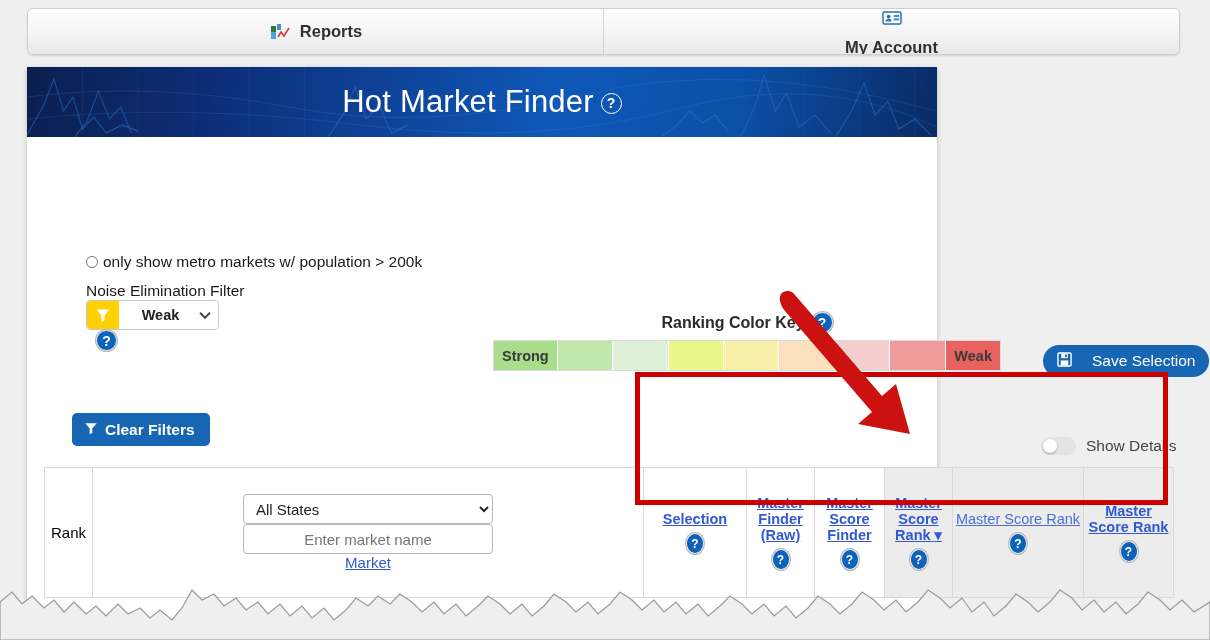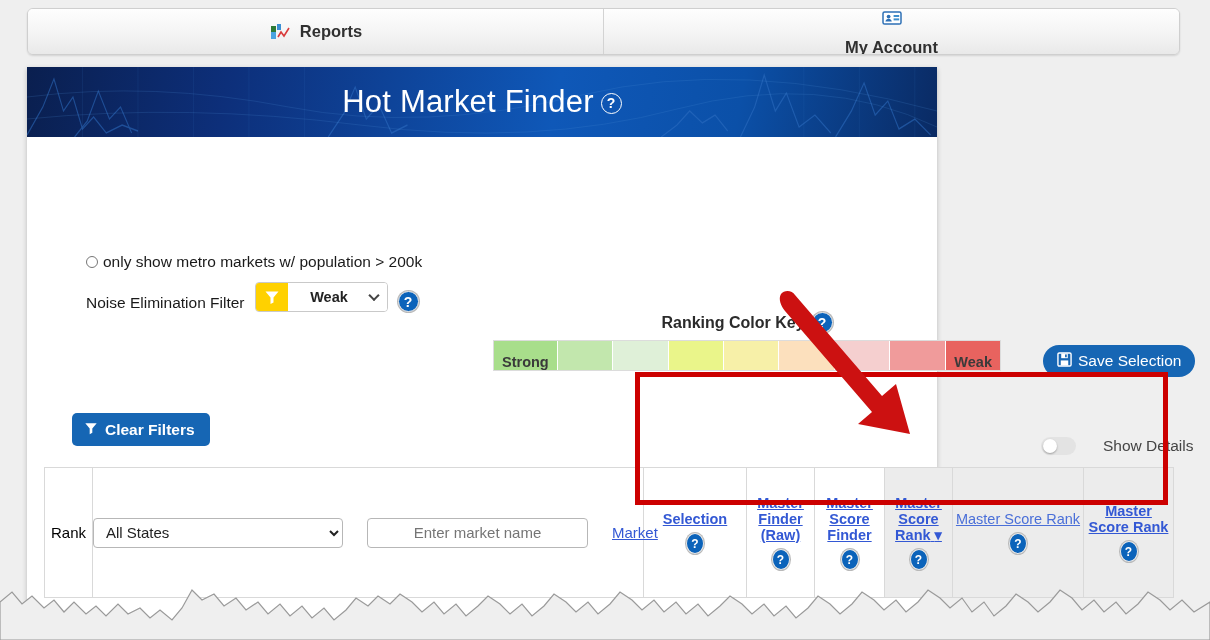--- a/index.html
+++ b/index.html
@@ -101,21 +101,21 @@
   .radio-dot {
     width: 12px; height: 12px;
     border: 1.3px solid #767676;
     border-radius: 50%;
     background: #fff;
     margin-right: 5px;
     flex: 0 0 12px;
   }
   .radio-row .lbl { font-size: 15.5px; color: #1a1a1a; }
 
-  .nef-row { display:flex; align-items:flex-end; margin-top: 11px; }
+  .nef-row { display:flex; align-items:flex-start; margin-top: 11px; flex-direction: column; }
   .nef-label { font-size: 15.5px; color:#1a1a1a; margin-right: 10px; }
   .nef-group {
     display:flex; align-items:stretch;
     height: 30px;
     border: 1px solid #c9c9c9;
     border-radius: 4px;
     overflow:hidden;
     background:#fff;
   }
   .nef-icon {
@@ -173,48 +173,48 @@
     font-size: 16px; font-weight: bold; color:#2b2b2b;
     margin-bottom: 7px;
     display:flex; align-items:center; justify-content:center; gap:7px;
   }
   .colorkey-bar {
     display: flex; height: 31px; width: 100%;
     border: 1px solid #dcdcdc;
   }
   .colorkey-bar .seg {
     flex: 1 1 0;
-    display:flex; align-items:flex-end;
+    display:flex; align-items:center;
     border-right: 1px solid #fff;
   }
   .colorkey-bar .seg:last-child { border-right:none; }
   .colorkey-bar .seg span {
     font-size: 14.5px; font-weight: bold; color:#3a3a3a;
     padding: 0 8px;
   }
   .colorkey-bar .seg.right-lbl { justify-content: flex-end; }
 
   .save-btn {
     position: absolute;
     left: 1016px; top: 208px;
     height: 32px;
     padding: 0 14px;
-    display:flex; align-items:center; gap:6px;
+    display:flex; align-items:center; gap:20px;
     background:#1666b4; color:#fff;
     border:none; border-radius:16px;
     font-size: 15.5px;
     cursor:pointer;
     font-family: "Liberation Sans", sans-serif;
     white-space: nowrap;
   }
 
   .showdetails {
     position: absolute;
     left: 1014px; top: 300px;
-    display:flex; align-items:center; gap:27px;
+    display:flex; align-items:center; gap:10px;
   }
   .toggle {
     width: 35px; height: 18px;
     border-radius: 9px;
     background:#e3e3e3;
     position: relative;
     cursor: pointer;
     flex: 0 0 35px;
   }
   .toggle .knob {
@@ -422,21 +422,21 @@
               <col class="c-ya">
           </colgroup>
           <tbody>
 
 
             <tr>
               <td class="subhdr">
                 <span>Rank</span>
               </td>
               <td class="subhdr">
-                <div style="display:flex;flex-direction:row;align-items:center;gap:24px;">
+                <div style="display:flex;flex-direction:column;align-items:center;gap:0;">
                   <div style="position:relative;width:250px;">
                     <select style="width:250px;height:30px;font-size:15px;padding:0 8px;border:1px solid #b7b7b7;border-radius:4px;background:#fff;font-family:'Liberation Sans',sans-serif;color:#222;">
                       <option>All States</option>
                     </select>
                   </div>
                   <input type="text" style="width: 250px; height: 30px; font-size: 15px; padding: 0px 10px; border: 1px solid rgb(183, 183, 183); border-radius: 4px; text-align: center; font-family: &quot;Liberation Sans&quot;, sans-serif;" placeholder="Enter market name">
                   <a style="color:#3358d4;text-decoration:underline;font-size:15px;cursor:pointer;">Market</a>
                 </div>
               </td>
               <td class="subhdr">

